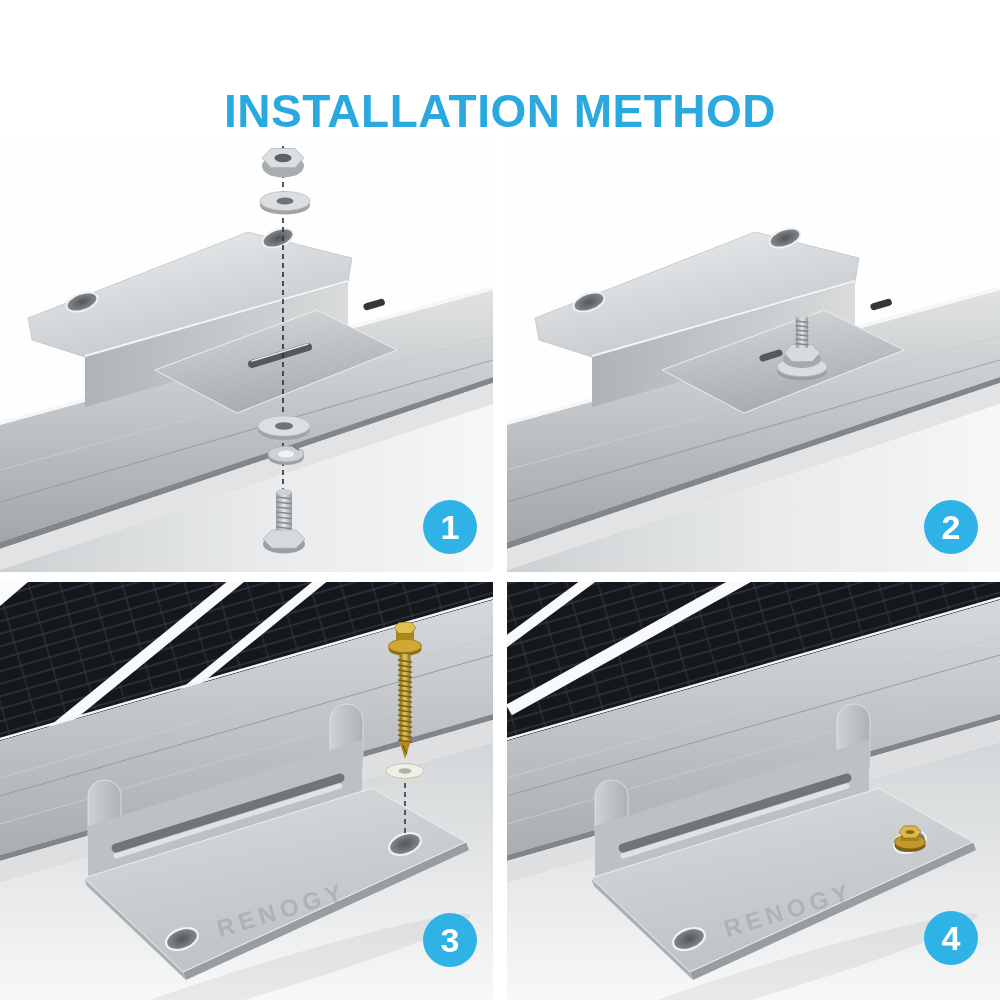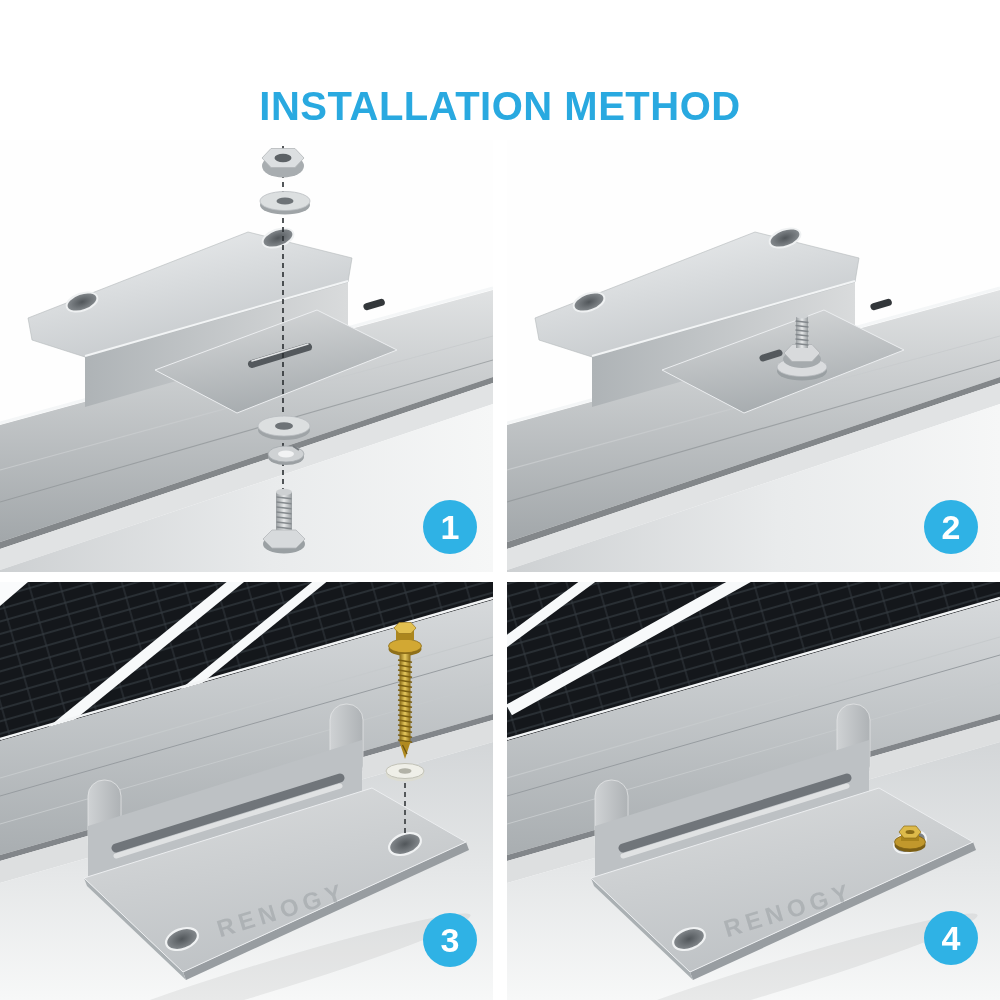--- a/index.html
+++ b/index.html
@@ -1,19 +1,19 @@
 <!DOCTYPE html>
 <html><head>
 <meta charset="utf-8">
 <style>
   html,body{margin:0;padding:0;background:#ffffff;}
   body{width:1000px;height:1000px;font-family:"Liberation Sans",sans-serif;}
   .stage{position:relative;width:1000px;height:1000px;background:#ffffff;overflow:hidden;}
   .title{position:absolute;top:84px;left:0;width:1000px;margin:0;text-align:center;
-         font-size:40px;font-weight:700;letter-spacing:.5px;color:#29A9E0;}
+         font-size:46px;font-weight:700;letter-spacing:.5px;color:#29A9E0;}
   .panel{position:absolute;overflow:hidden;background:#fdfdfd;}
   .p1{left:0;top:140px;width:493px;height:432px;}
   .p2{left:507px;top:140px;width:493px;height:432px;}
   .p3{left:0;top:582px;width:493px;height:418px;}
   .p4{left:507px;top:582px;width:493px;height:418px;}
   .panel svg{display:block;}
   .badge-num{font-family:"Liberation Sans",sans-serif;font-weight:700;font-size:34px;
              fill:#ffffff;text-anchor:middle;}
   .wm{font-family:"Liberation Sans",sans-serif;font-weight:700;font-size:24px;
       letter-spacing:5px;fill:#8f9599;opacity:.42;text-anchor:middle;}

